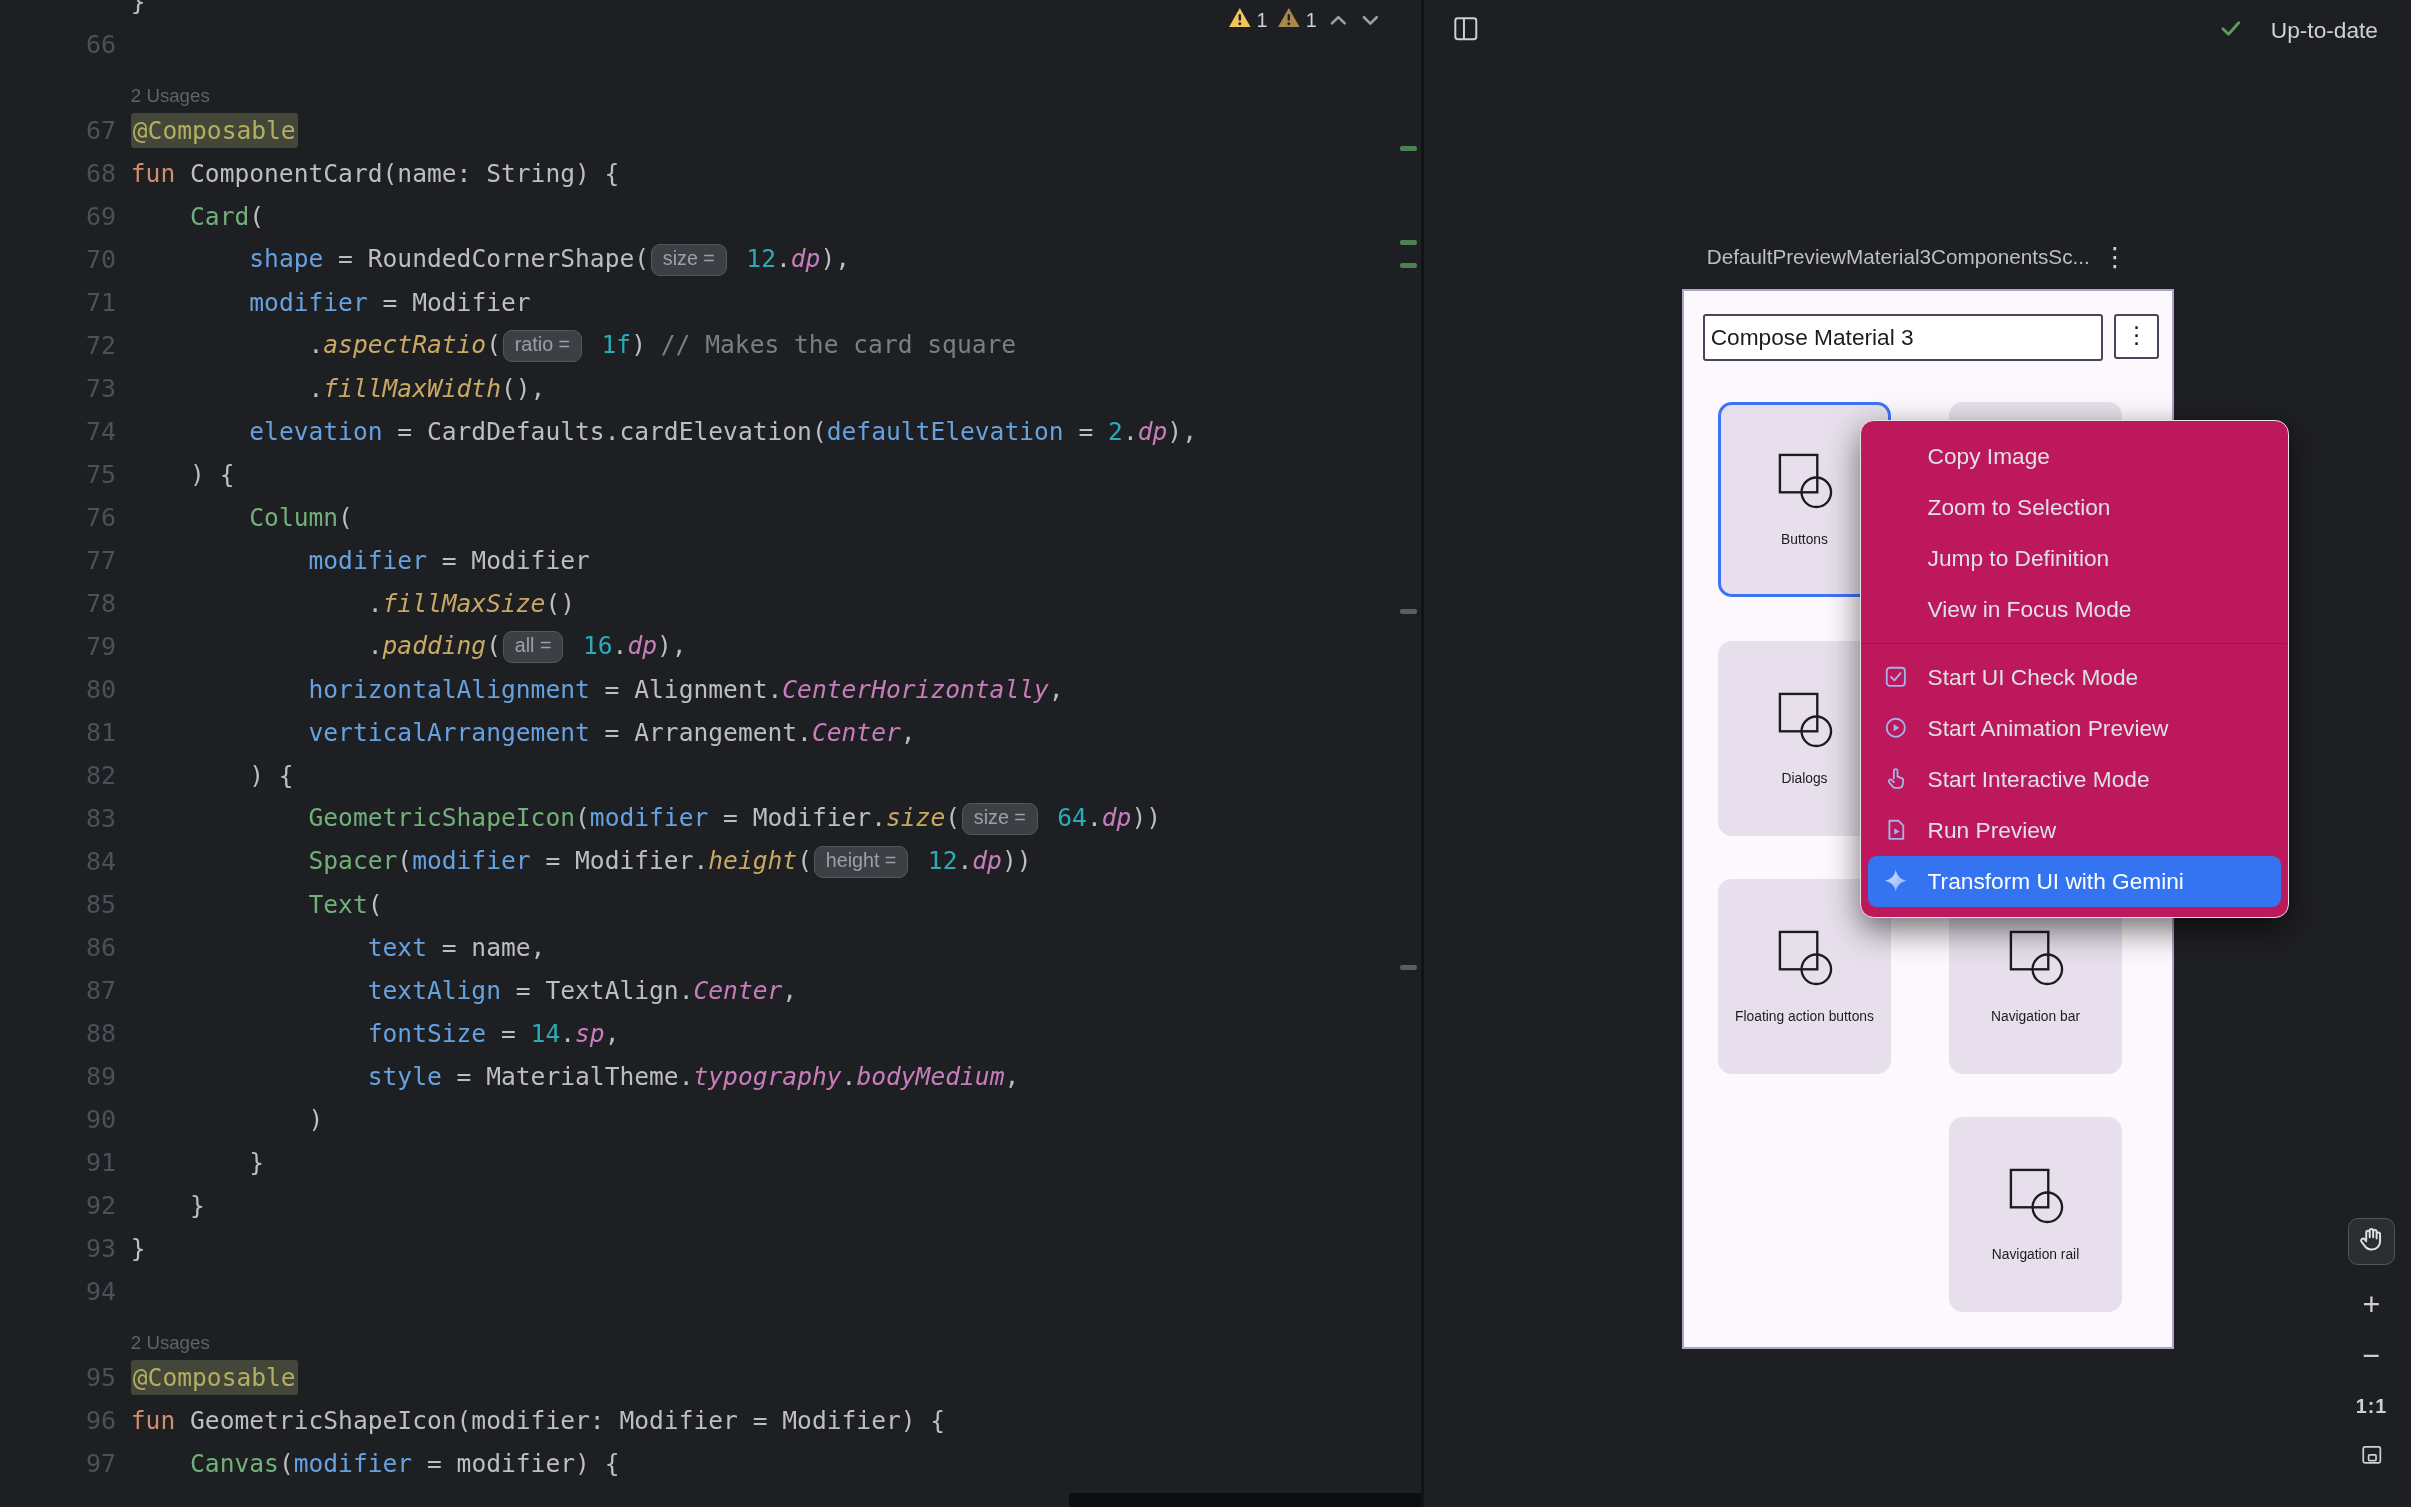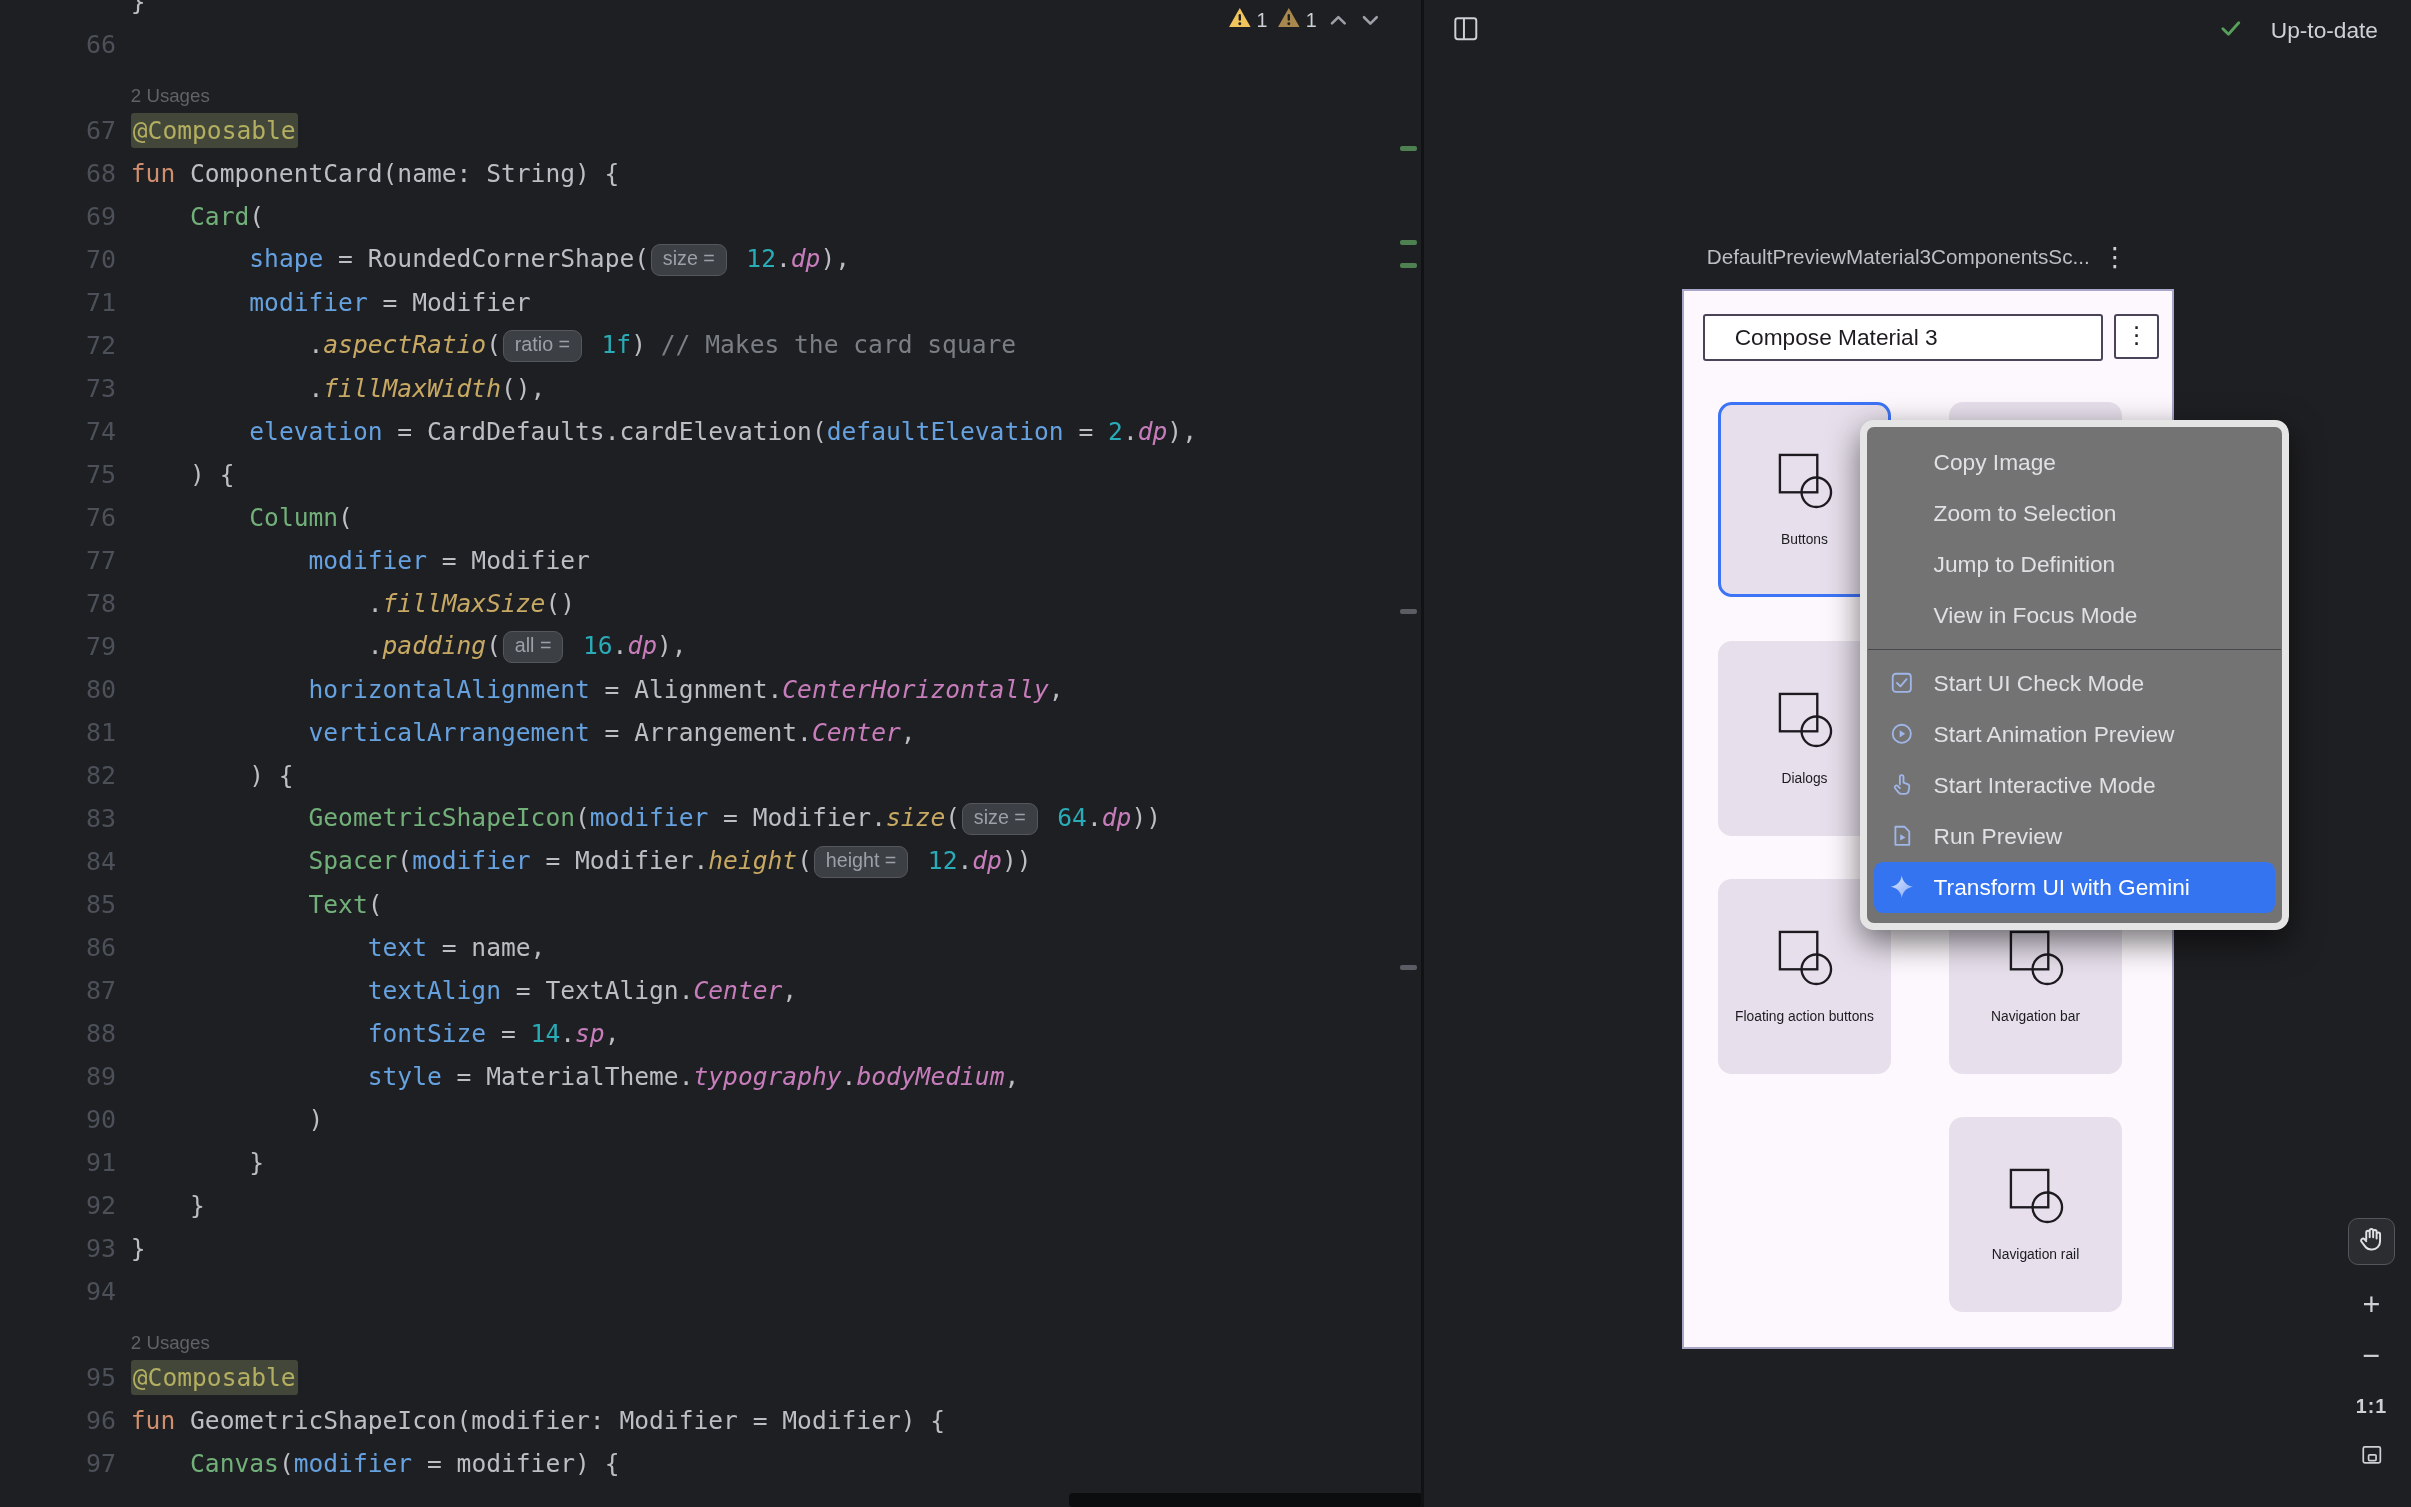--- a/index.html
+++ b/index.html
@@ -43,33 +43,33 @@
   .panel{position:absolute;left:1424px;top:0;right:0;height:100%}
   .panel-toolbar-icon{position:absolute;left:26.6px;top:13.8px;width:29.6px;height:29.6px;cursor:pointer}
   .panel-toolbar-icon svg{width:29.6px;height:29.6px}
   .status{position:absolute;right:33px;top:15.8px;display:flex;align-items:center;gap:28px;color:#CED0D6;font-size:22.7px}
   .status svg{width:23.6px;height:23.6px}
   .preview-header{position:absolute;left:0;right:0;top:244px;display:flex;justify-content:center;align-items:center;gap:11.8px;color:#BCBEC4;font-size:20.7px}
   .kebab{color:#CED0D6;font-size:26.6px;line-height:26.6px;cursor:pointer;font-family:"DejaVu Sans",sans-serif}
 
   .frame{position:absolute;left:258px;top:289px;width:492px;height:1060px;background:#FDF8FD;border:2px solid #A9A6C8}
   .frame-field{position:absolute;left:18.7px;top:22.7px;width:400px;height:47px;border:2px solid #4A4458;border-radius:3px;background:#FFFFFF;
-    color:#1D1B20;font-size:22.7px;display:flex;align-items:center;padding-left:30px}
+    color:#1D1B20;font-size:22.7px;display:flex;align-items:center;padding-left:6px}
   .frame-menu-btn{position:absolute;left:430px;top:22.7px;width:45px;height:45px;border:2px solid #4A4458;border-radius:3px;background:#FFFFFF;
     display:flex;align-items:center;justify-content:center;cursor:pointer}
   .frame-menu-btn .kebab{color:#1D1B20;font-size:23.6px;line-height:23.6px}
   .cards{position:absolute;left:0;top:0;right:0;bottom:0}
   .card{position:absolute;width:173px;height:195px;background:#E7E0EC;border-radius:13.8px;display:flex;flex-direction:column;
     align-items:center;justify-content:center;gap:17.7px;cursor:pointer}
   .card.selected{border:3px solid #3D74F6}
   .card svg{width:63px;height:59px;flex:0 0 auto}
   .card-label{font-size:13.8px;color:#1C1B1F;height:15.8px;white-space:nowrap}
 
   
-  .menu{position:absolute;left:1860px;top:420px;width:429px;background:#737373;border:7px solid #e5e5e5;border-radius:13.8px;
+  .menu{position:absolute;left:1860px;top:420px;width:429px;background:#be185d;border:1px solid #e5e5e5;border-radius:13.8px;
     padding:9.9px 0;box-shadow:0 11.8px 33px rgba(0,0,0,.55);z-index:50}
   .menu-item{height:51px;display:flex;align-items:center;padding:0 13.8px 0 21.7px;color:#DFE1E5;font-size:22.7px;cursor:pointer}
   .menu-icon{width:39px;height:25.6px;display:flex;align-items:center;flex:0 0 39px}
   .menu-icon svg{width:25.6px;height:25.6px}
   .menu-label{margin-left:5.9px;white-space:nowrap}
   .menu-item.hl{background:#3574F0;border-radius:8.9px;margin:0 6.9px;padding-left:14.8px;color:#FFFFFF}
   .menu-sep{height:1px;background:#45474D;margin:7.9px 1px}
 
   
   .hand-btn{position:absolute;left:2348px;top:1218px;width:47px;height:47px;background:#2B2D31;border:1px solid #53565C;border-radius:9.9px;

